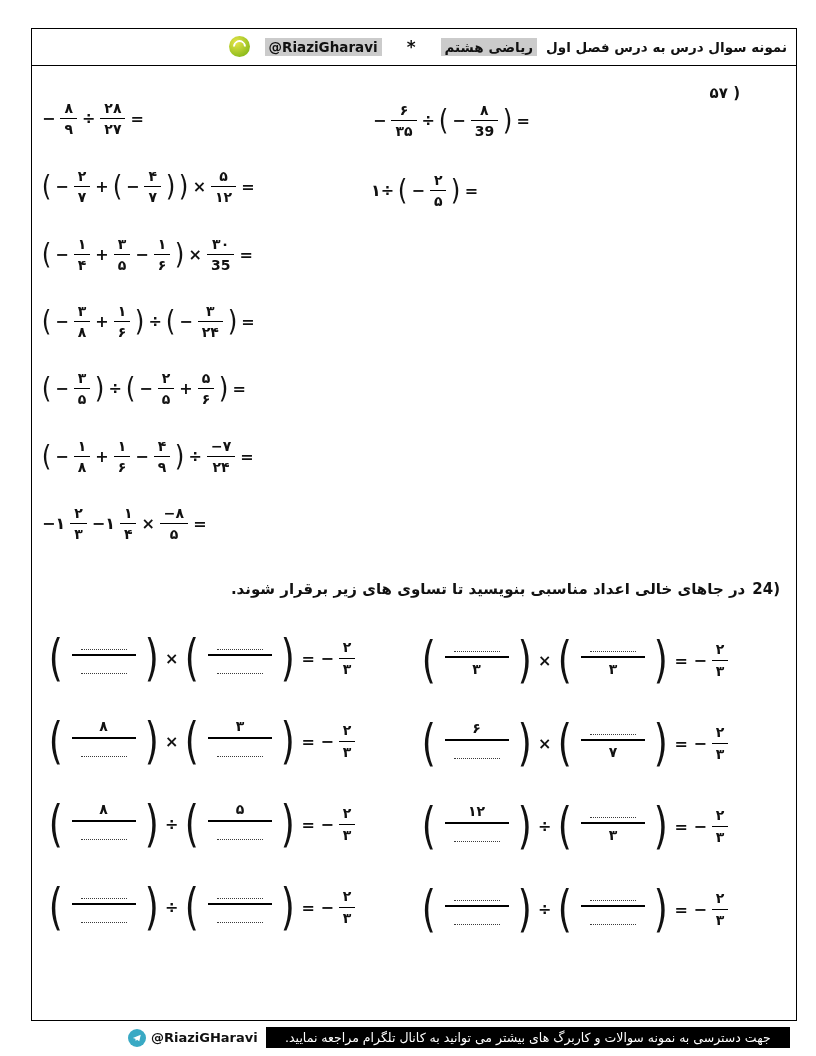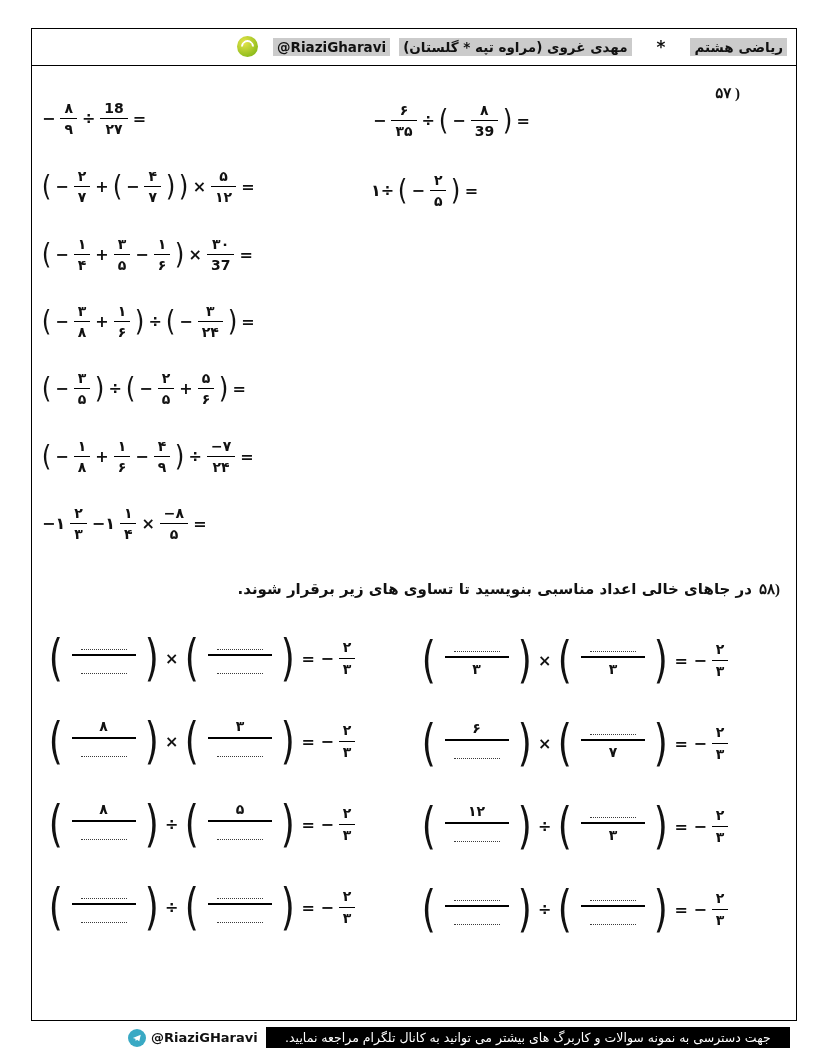--- a/index.html
+++ b/index.html
@@ -24,21 +24,21 @@
   .sep-star{font-size:17px;margin:0 16px;font-weight:bold;}
   .handle{direction:ltr;font-family:"DejaVu Sans",sans-serif;font-weight:bold;}
   .icon-row{display:flex;direction:ltr;gap:4px;align-items:center;margin-right:6px;}
   .icon{width:21px;height:21px;position:relative;display:inline-flex;align-items:center;justify-content:center;flex:0 0 auto;}
   .ic-telegram{border-radius:50%;background:#39a9c4;}
   .ic-soroush{border-radius:50%;background:radial-gradient(circle at 35% 30%,#e6e54a,#8ebc1c 75%);}
   .ic-soroush::before{content:"";width:9px;height:9px;border:2px solid #fff;border-radius:50%;border-bottom-color:transparent;border-left-color:transparent;transform:rotate(-45deg);}
 
   
   .heading{direction:rtl;display:flex;align-items:center;gap:7px;font-size:15px;font-weight:bold;white-space:nowrap;}
-  .heading .qlabel{direction:ltr;font-family:Liberation Serif, serif;}
+  .heading .qlabel{direction:ltr;}
 
   
   .expr{display:flex;align-items:center;}
   .mrow{display:inline-flex;align-items:center;direction:ltr;}
   .mtxt{font-size:16px;font-weight:bold;padding:0 2px;white-space:nowrap;}
   .mparen{font-size:29px;font-weight:normal;line-height:1;padding:0 1px;transform:scaleX(.85);}
   .bigparen{font-size:50px;font-weight:normal;line-height:1;padding:0 2px;transform:scaleX(.72);}
   .frac{display:inline-flex;flex-direction:column;align-items:center;margin:0 3px;line-height:1.15;}
   .frac .num,.frac .den{font-size:14px;font-weight:bold;padding:0 4px;display:flex;align-items:center;justify-content:center;}
   .frac .fbar{align-self:stretch;height:0;border-top:1.7px solid #000;margin:2px 0;}
@@ -56,23 +56,23 @@
   .footer-handle{font-size:13px;font-weight:bold;margin:0 8px 0 5px;}
   .footer-note{flex:1;background:#000;color:#fff;direction:rtl;text-align:center;font-size:12.5px;padding:3px 3px;white-space:nowrap;overflow:hidden;}
 </style>
 </head>
 <body>
 
 <div class="abs page-frame"></div>
 <div class="abs header-divider"></div>
 
 <div class="abs header-bar">
+  <span>نمونه سوال درس به درس فصل اول</span>
   <span class="hl">ریاضی هشتم</span>
   <span class="sep-star">*</span>
-  <span class="hl">مهدی غروی (مراوه تپه * گلستان)</span>
   <span class="hl handle">@RiaziGharavi</span>
   <span class="icon-row">
 
     <span class="icon ic-soroush"></span>
   </span>
 </div>
 
 <div class="abs heading" style="right:76px;top:84px;">
   <span class="qlabel">۵۷ )</span>
 </div>
@@ -80,21 +80,21 @@
 <div class="abs expr" style="left:40px;top:100px;">
     <span class="mrow">
       <span class="mtxt">−</span>
       <span class="frac">
         <span class="num">۸</span>
         <span class="fbar"></span>
         <span class="den">۹</span>
       </span>
       <span class="mtxt">÷</span>
       <span class="frac">
-        <span class="num">18</span>
+        <span class="num">۲۸</span>
         <span class="fbar"></span>
         <span class="den">۲۷</span>
       </span>
       <span class="mtxt">=</span>
     </span>
   </div>
 <div class="abs expr" style="left:371px;top:102px;">
     <span class="mrow">
       <span class="mtxt">−</span>
       <span class="frac">
@@ -175,21 +175,21 @@
       <span class="frac">
         <span class="num">۱</span>
         <span class="fbar"></span>
         <span class="den">۶</span>
       </span>
       <span class="mparen">)</span>
       <span class="mtxt">×</span>
       <span class="frac">
         <span class="num">۳۰</span>
         <span class="fbar"></span>
-        <span class="den">37</span>
+        <span class="den">35</span>
       </span>
       <span class="mtxt">=</span>
     </span>
   </div>
 <div class="abs expr" style="left:40px;top:303px;">
     <span class="mrow">
       <span class="mparen">(</span>
       <span class="mtxt">−</span>
       <span class="frac">
         <span class="num">۳</span>
@@ -292,21 +292,21 @@
       <span class="frac">
         <span class="num">−۸</span>
         <span class="fbar"></span>
         <span class="den">۵</span>
       </span>
       <span class="mtxt">=</span>
     </span>
   </div>
 
 <div class="abs heading" style="right:36px;top:580px;">
-  <span class="qlabel">۵۸)</span>
+  <span class="qlabel">24)</span>
   <span>در جاهای خالی اعداد مناسبی بنویسید تا تساوی های زیر برقرار شوند.</span>
 </div>
 
 <div class="abs expr" style="left:417px;top:635px;">
     <span class="mrow">
       <span class="bigparen">(</span>
       <span class="frac big">
         <span class="num">
           <span class="blankline"></span>
         </span>

